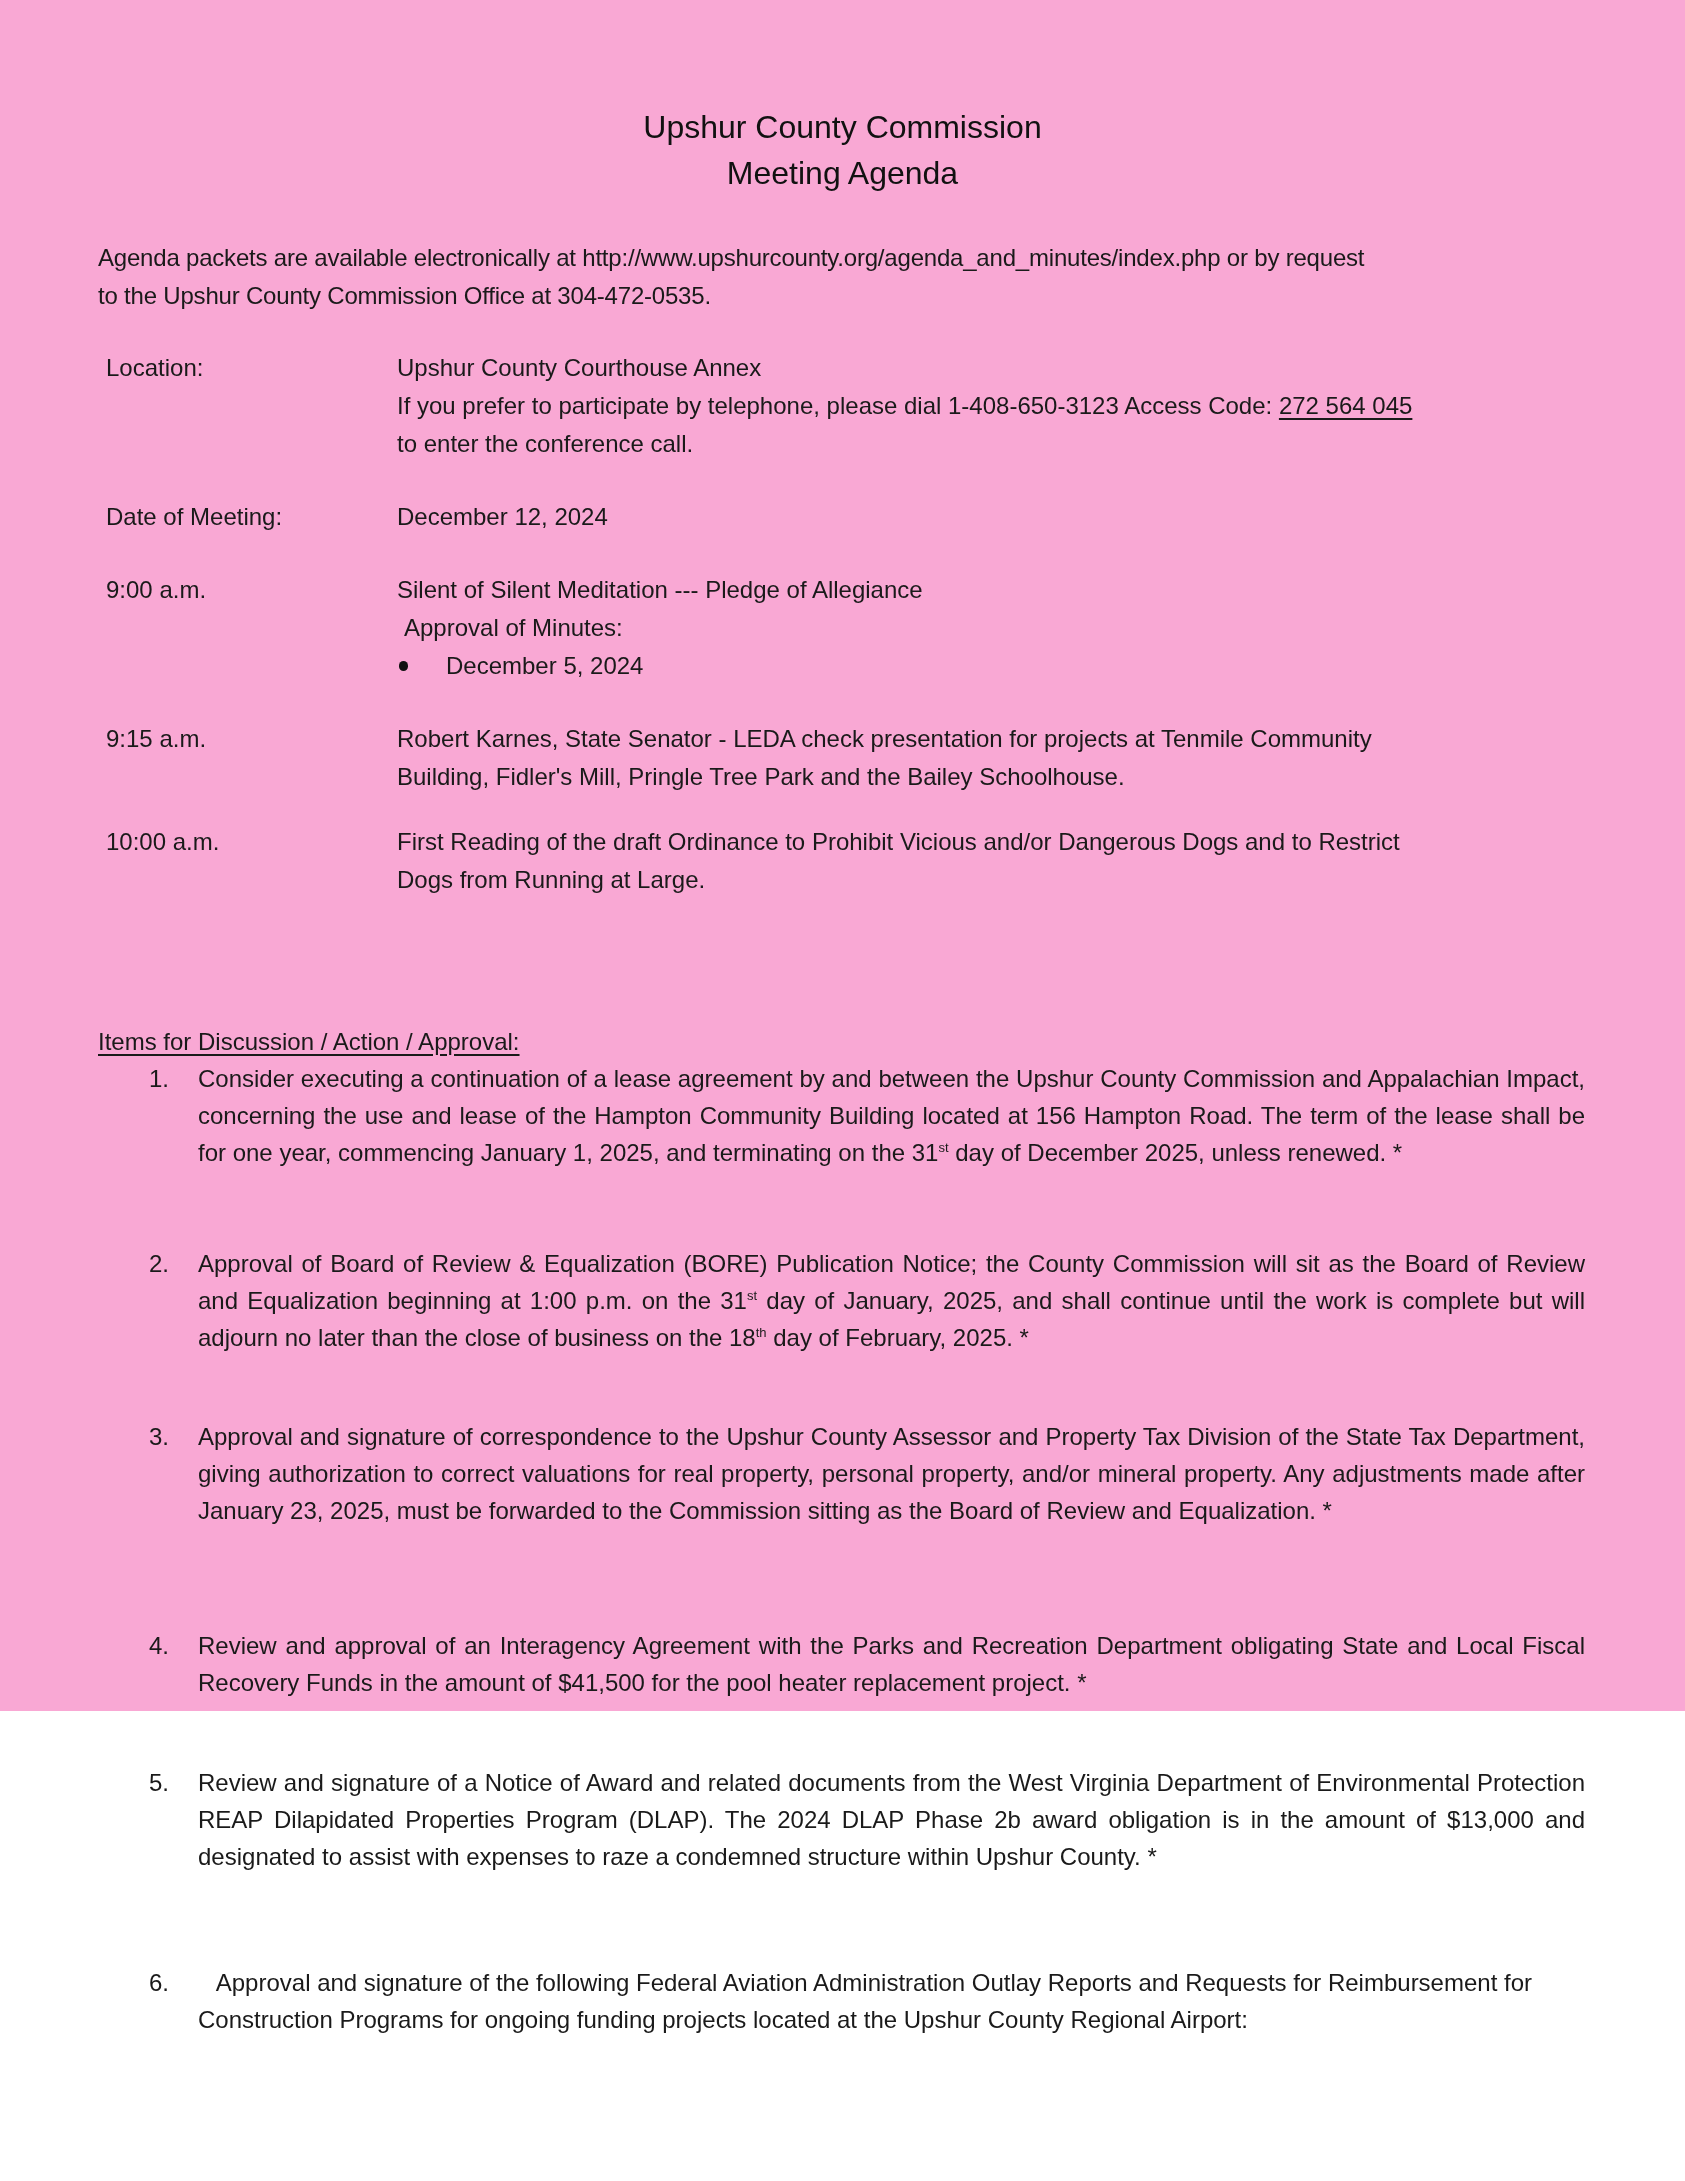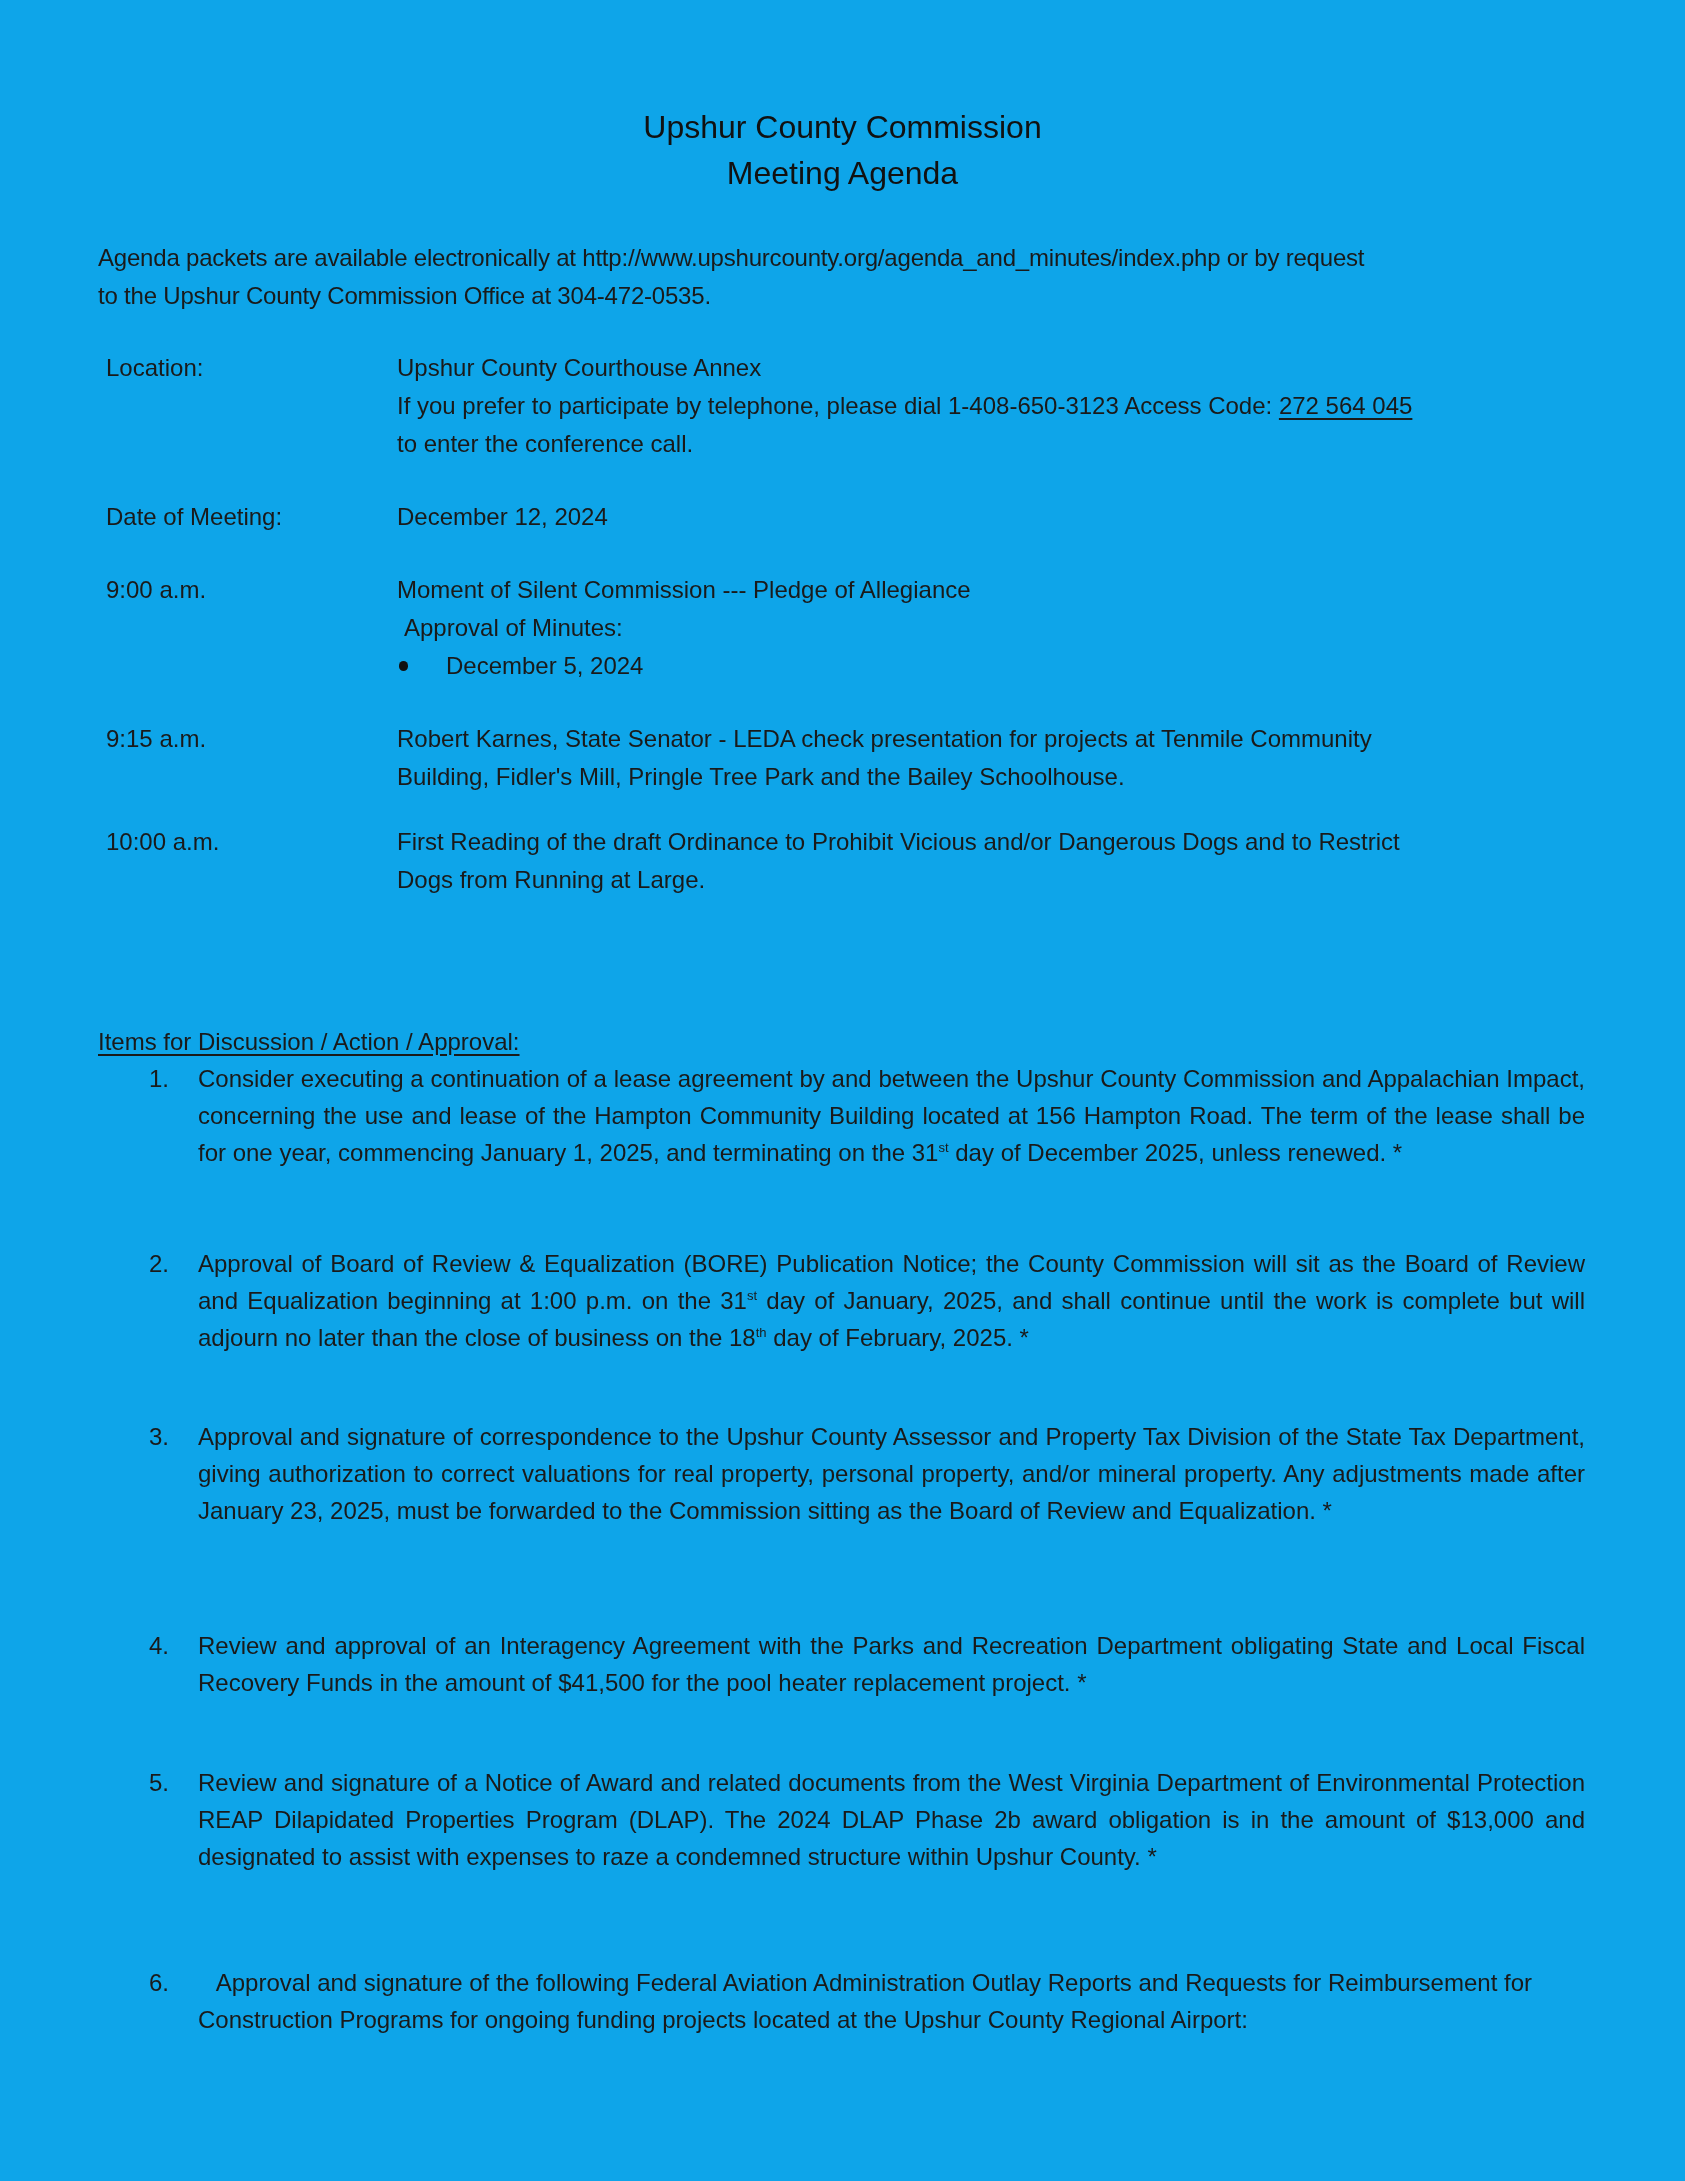--- a/index.html
+++ b/index.html
@@ -11,22 +11,22 @@
       width: 1685px;
       height: 2181px;
       position: relative;
       overflow: hidden;
       font-family: "Liberation Sans", "DejaVu Sans", sans-serif;
       color: #1a1a1a;
     }
     .page {
       position: absolute;
       left: 0; top: 0;
-      width: 1685px; height: 2181px;
-      background: #0ea5e9;
+      width: 1685px; height: 1711px;
+      background: #f9a8d4;
     }
     .title {
       position: absolute;
       left: 0; width: 1685px;
       text-align: center;
       font-size: 32px;
       line-height: 46px;
       top: 104px;
       color: #111;
     }
@@ -126,21 +126,21 @@
   <div class="row" style="top:498px;">
     <span class="lbl">Date of Meeting:</span>
     <div class="val">
       <span class="line">December 12, 2024</span>
     </div>
   </div>
 
   <div class="row" style="top:571px;">
     <span class="lbl">9:00 a.m.</span>
     <div class="val">
-      <span class="line">Moment of Silent Commission --- Pledge of Allegiance</span>
+      <span class="line">Silent of Silent Meditation --- Pledge of Allegiance</span>
       <span class="line indent1">Approval of Minutes:</span>
       <span class="bullet-line">
         <span class="bullet-dot"></span>
         <span>December 5, 2024</span>
       </span>
     </div>
   </div>
 
   <div class="row" style="top:720px;">
     <span class="lbl">9:15 a.m.</span>

